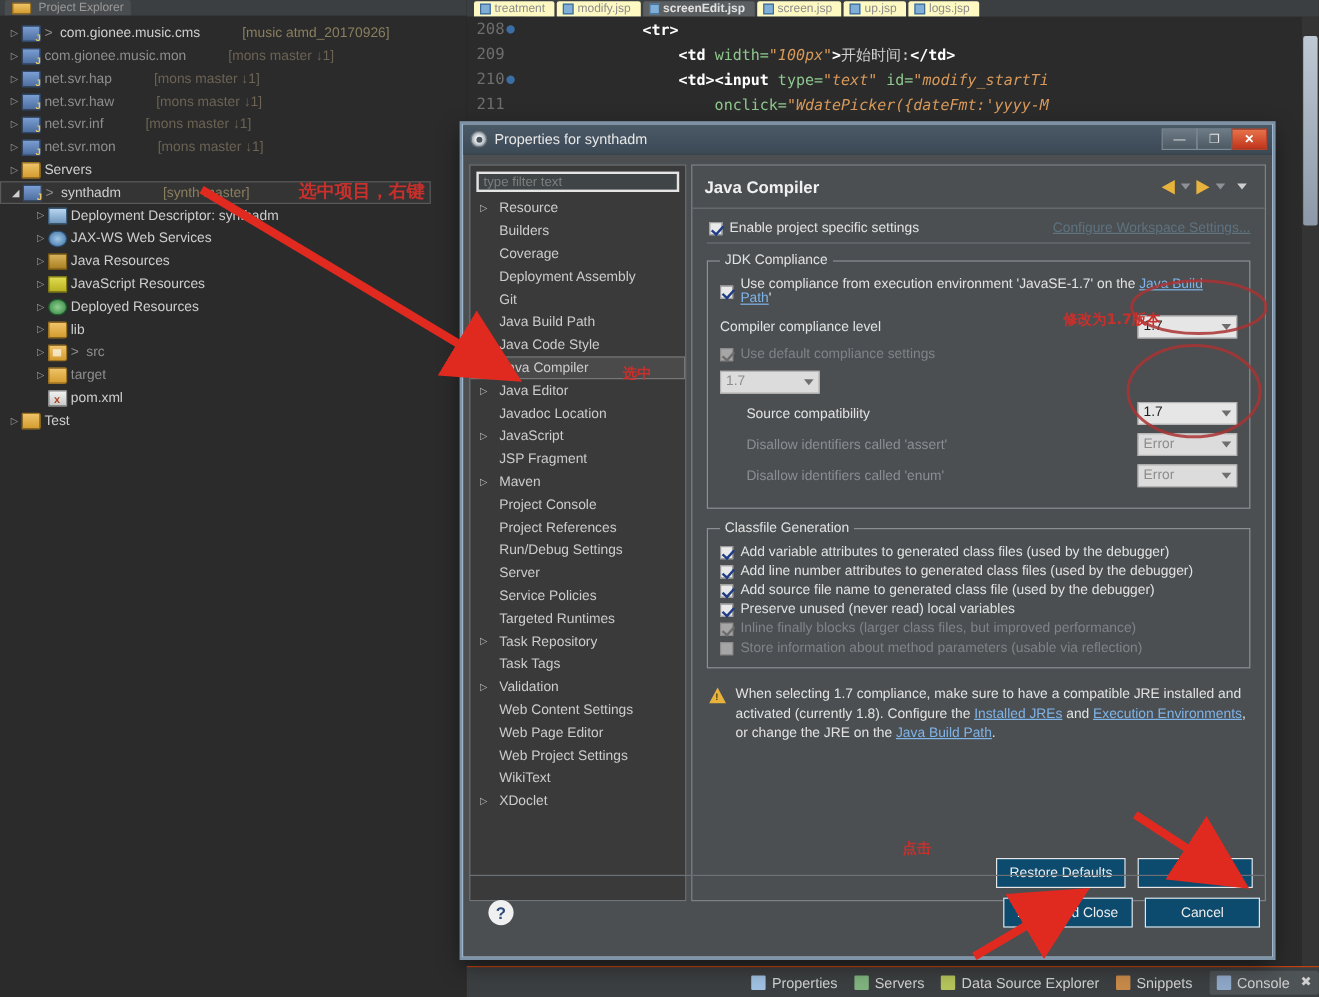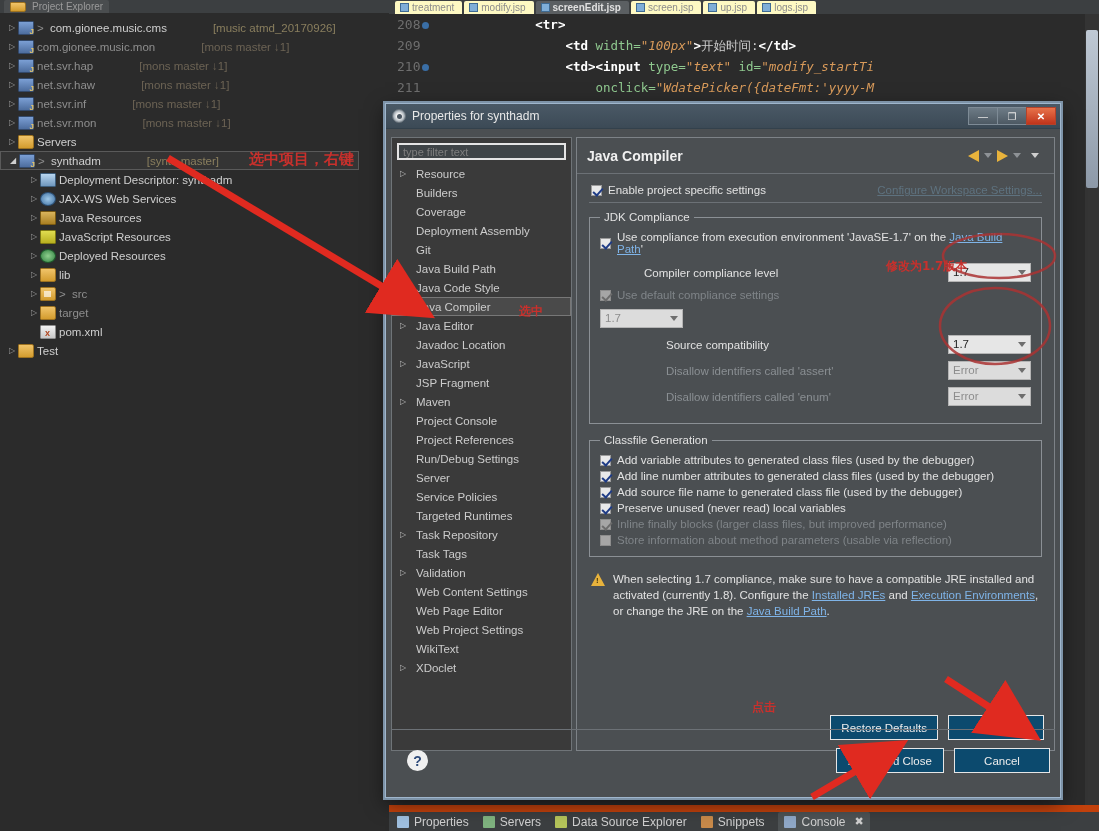--- a/index.html
+++ b/index.html
@@ -53,21 +53,21 @@
   .tico.web   { background:radial-gradient(#9ec8e8,#3f6fa0); border-radius:50%; border:1px solid #2d5176; }
   .tico.jres  { background:linear-gradient(#d9b45c,#a97f22); border:1px solid #7a5a12; border-radius:1px; }
   .tico.jsres { background:linear-gradient(#e0dd50,#b8b020); border:1px solid #7f7a13; border-radius:1px; }
   .tico.depres{ background:radial-gradient(#8fd08f,#2f7f3f); border-radius:50%; border:1px solid #1f5a2c; }
   .tico.dd    { background:linear-gradient(#b8d6f0,#6f97bd); border:1px solid #3d5e7d; border-radius:1px; }
   .tico.xml   { background:linear-gradient(#f2f2f2,#c8c8c8); border:1px solid #8d8d8d; border-radius:1px; }
   .tico.xml:after { content:"x"; position:absolute; left:4px; top:0px; font-size:9px; color:#b0451f; font-weight:bold; line-height:14px; }
 
   .tname  { color:#cfcfcf; }
   .tname.dim { color:#8e8e8e; }
-  .tbranch{ color:#8a7f5e; margin-left:16px; font-style:normal;padding-left:30px; }
+  .tbranch{ color:#8a7f5e; margin-left:5px; font-style:normal;padding-left:30px; }
   .tbranch.dim { color:#6c6354; }
   .tprefix{ color:#8e8e8e; margin-right:3px; }
 
   
   #editor-area { position:absolute; left:389px; top:0; right:0; bottom:26px; background:#2b2b2b; }
   .editor-tabbar {
     position:absolute; left:0; top:0; right:0; height:14px;
     background:#3c3f41; display:flex; align-items:center; gap:2px;
     padding-left:6px; overflow:hidden;
   }
@@ -104,22 +104,22 @@
   #vscroll {
     position:absolute; right:0; top:14px; width:14px; bottom:0;
     background:#343434;
   }
   #vscroll .thumb { position:absolute; left:1px; right:1px; top:2%; height:20%;
     background:linear-gradient(#bfc9d4,#8d99a8); border-radius:2px; }
 
   
   #bottom-views {
     position:absolute; left:389px; right:0; bottom:0; height:26px;
-    background:#3c3f41; border-top:7px solid #c2410c;
-    display:flex; align-items:center; gap:14px; padding-left:8px;
+    background:#3c3f41; border-top:1px solid #c2410c;
+    display:flex; align-items:center; gap:14px; padding-left:8px;justify-content:flex-end;
   }
   .bv { display:flex; align-items:center; gap:5px; font-size:12px; color:#d0d0d0; }
   .bv .bico { width:12px; height:12px; display:inline-block; border-radius:1px; }
   .bv.active { background:#4e5355; padding:3px 6px; border-radius:2px; }
   .xmark { color:#cfcfcf; font-size:11px; margin-left:4px; }
 
   
   #dialog {
     position:absolute; left:385px; top:103px; width:676px; height:695px;
     background:#4b4f52;
@@ -208,21 +208,21 @@
   .enable-row { display:flex; align-items:center; justify-content:space-between;
     padding:2px 0 6px 2px; border-bottom:1px solid #6c7176; margin-bottom:8px; }
 
   fieldset.group {
     border:1px solid #8b9095; margin:0 0 10px 0; padding:8px 10px 10px 10px;
     position:relative;
   }
   fieldset.group > legend { font-size:11.5px; color:#e2e2e2; padding:0 4px; }
 
   .field-row { display:flex; align-items:center; margin-bottom:7px; }
-  .field-row .fl { flex:1; font-size:11.5px; color:#e2e2e2;margin-left:44px; }
+  .field-row .fl { flex:1; font-size:11.5px; color:#e2e2e2; }
   .field-row .fl.dim { color:#8a8f93; }
   .field-row .indent { padding-left:22px; }
   .combo {
     width:83px; height:19px; background:#e6e6e6; border:1px solid #b4b4b4;
     display:flex; align-items:center; justify-content:space-between;
     padding:0 4px; font-size:11.5px; color:#1f1f1f;
   }
   .combo.dis { background:#dcdcdc; color:#8d8d8d; }
   .combo .cv { line-height:1; }
   .combo .carrow { width:0;height:0;border-left:4px solid transparent;border-right:4px solid transparent;

